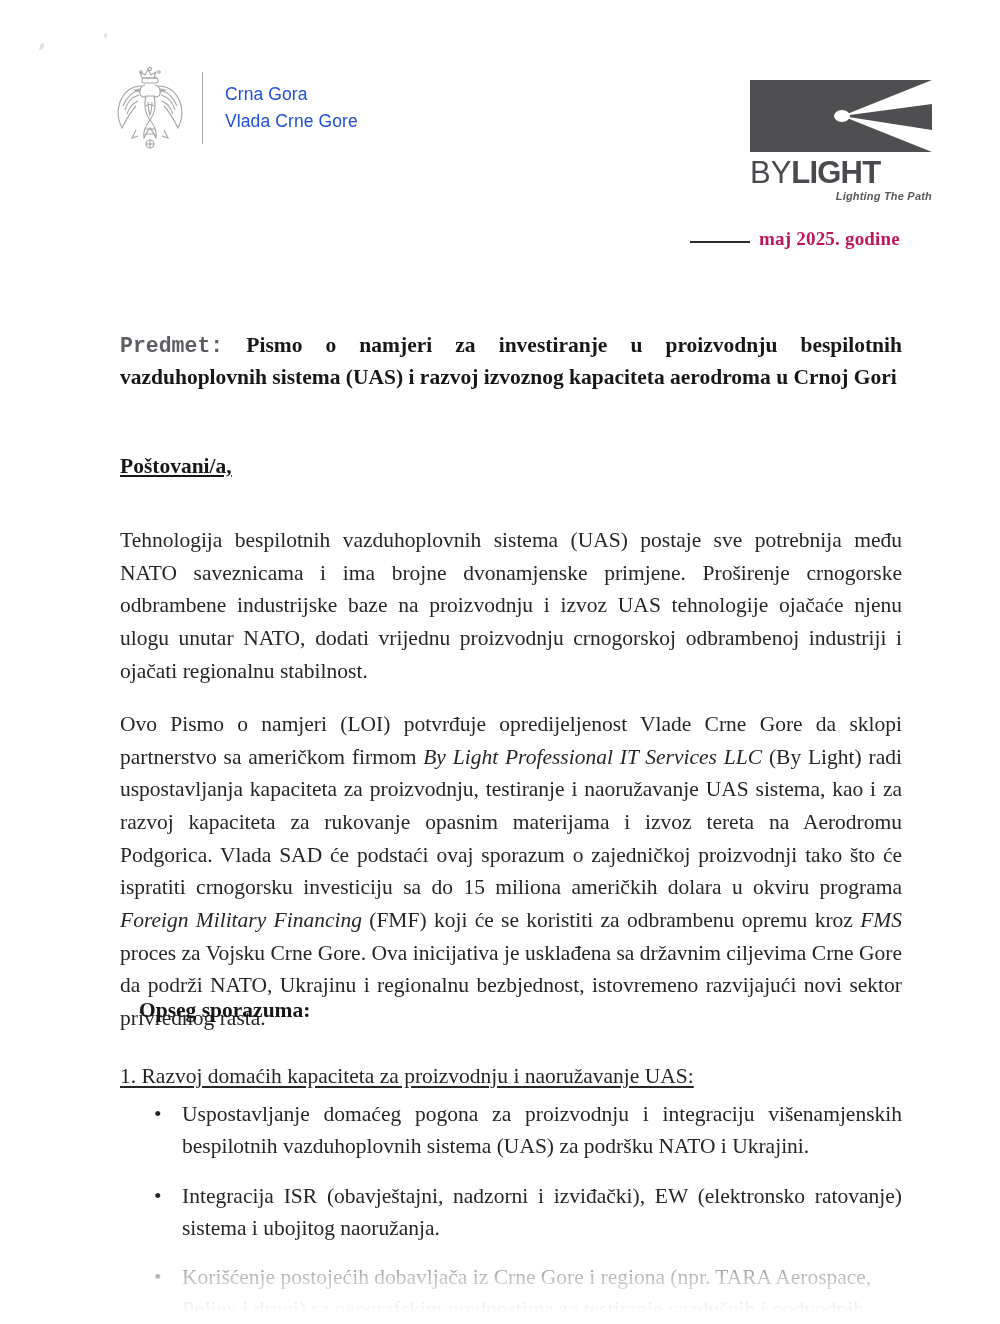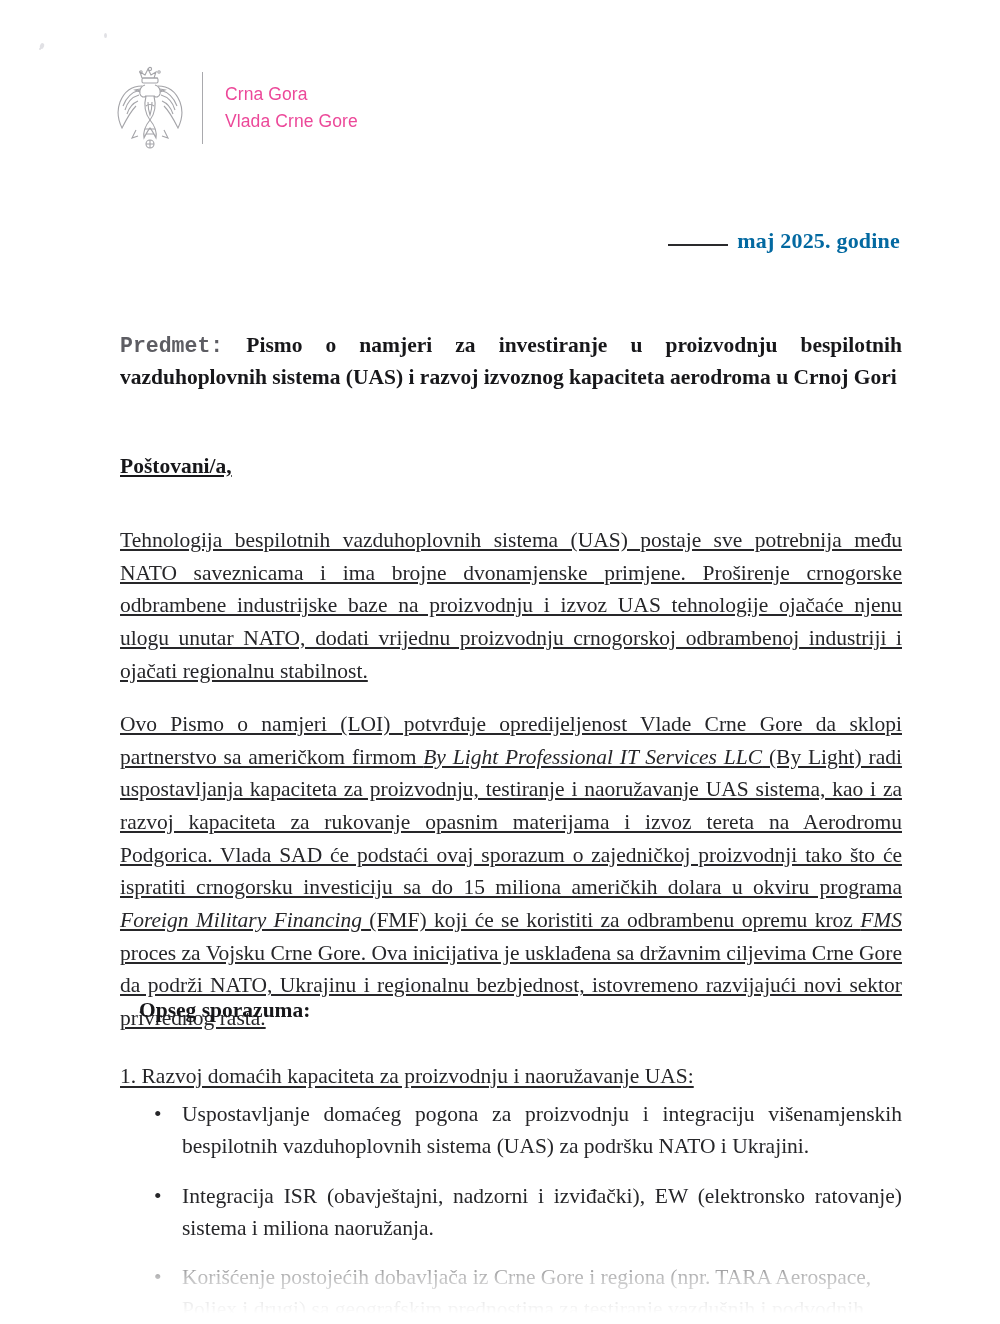--- a/index.html
+++ b/index.html
@@ -47,21 +47,21 @@
     width: 1px;
     height: 72px;
     background: #a9a9ad;
     margin: 0 22px 0 14px;
     flex: 0 0 auto;
   }
   .lh-text {
     font-family: "Liberation Sans", "DejaVu Sans", sans-serif;
     font-size: 17.5px;
     line-height: 1.52;
-    color: #ec4899;
+    color: #1d4ed8;
     letter-spacing: .1px;
   }
 
   
   .bylight {
     position: absolute;
     left: 750px;
     top: 80px;
     width: 182px;
   }
@@ -96,23 +96,23 @@
     font-size: 11px;
     color: #5a5a5e;
     letter-spacing: .2px;
   }
   .dateline {
     position: absolute;
     left: 120px;
     top: 228px;
     width: 780px;
     text-align: right;
-    font-size: 22px;
-    font-weight: 700;
-    color: #0369a1;
+    font-size: 19px;
+    font-weight: 700;
+    color: #be185d;
     letter-spacing: .2px;
   }
   .date-blank {
     display: inline-block;
     width: 60px;
     border-bottom: 2px solid #2a2a2c;
     margin-right: 9px;
     vertical-align: 2px;
   }
 
@@ -142,21 +142,20 @@
 
   .para {
     position: absolute;
     left: 120px;
     width: 782px;
     text-align: justify;
     text-justify: inter-word;
     font-size: 21.5px;
     line-height: 1.52;
     color: #262629;
-    text-decoration: underline;
   }
   .para i { font-style: italic; }
   #para1 { top: 524px; }
   #para2 { top: 708px; }
 
   .heading-bold {
     position: absolute;
     left: 120px;
     top: 998px;
     font-size: 21.5px;
@@ -260,20 +259,34 @@
         </g>
       </svg>
     </div>
     <div class="crest-divider"></div>
     <div class="lh-text">
       <div>Crna Gora</div>
       <div>Vlada Crne Gore</div>
     </div>
   </div>
 
+  <div class="bylight">
+    <svg class="bl-mark" viewBox="0 0 182 72" xmlns="http://www.w3.org/2000/svg">
+      <rect x="0" y="0" width="182" height="72" fill="#4f4f52"></rect>
+      <path d="M182 0 L92 36 L182 24 Z" fill="#ffffff"></path>
+      <path d="M182 72 L92 36 L182 50 Z" fill="#ffffff"></path>
+      <path d="M92 36 L0 70 L0 58 Z" fill="#ffffff" opacity="0"></path>
+      <path d="M92 36 L8 72 L48 72 Z" fill="#ffffff" opacity="0"></path>
+      <ellipse cx="92" cy="36" rx="8" ry="6" fill="#ffffff"></ellipse>
+    </svg>
+    <div class="bl-word">
+      <span class="bl-by">BY</span><span class="bl-light">LIGHT</span>
+    </div>
+    <div class="bl-tag">Lighting The Path</div>
+  </div>
 
   <div class="dateline">
     <span class="date-blank"></span><span>maj 2025. godine</span>
   </div>
 
   <div class="subject">
     <span class="lbl">Predmet:</span>
     <span>Pismo o namjeri za investiranje u proizvodnju bespilotnih vazduhoplovnih sistema (UAS) i razvoj izvoznog kapaciteta aerodroma u Crnoj Gori</span>
   </div>
 
@@ -284,18 +297,18 @@
   <div class="para" id="para2">
     <span>Ovo Pismo o namjeri (LOI) potvrđuje opredijeljenost Vlade Crne Gore da sklopi partnerstvo sa američkom firmom </span><i>By Light Professional IT Services LLC</i><span> (By Light) radi uspostavljanja kapaciteta za proizvodnju, testiranje i naoružavanje UAS sistema, kao i za razvoj kapaciteta za rukovanje opasnim materijama i izvoz tereta na Aerodromu Podgorica. Vlada SAD će podstaći ovaj sporazum o zajedničkoj proizvodnji tako što će ispratiti crnogorsku investiciju sa do 15 miliona američkih dolara u okviru programa </span><i>Foreign Military Financing</i><span> (FMF) koji će se koristiti za odbrambenu opremu kroz </span><i>FMS</i><span> proces za Vojsku Crne Gore. Ova inicijativa je usklađena sa državnim ciljevima Crne Gore da podrži NATO, Ukrajinu i regionalnu bezbjednost, istovremeno razvijajući novi sektor privrednog rasta.</span>
   </div>
 
   <div class="heading-bold">Opseg sporazuma:</div>
 
   <div class="heading-underline">1. Razvoj domaćih kapaciteta za proizvodnju i naoružavanje UAS:</div>
 
   <ul class="bullets">
     <li>Uspostavljanje domaćeg pogona za proizvodnju i integraciju višenamjenskih bespilotnih vazduhoplovnih sistema (UAS) za podršku NATO i Ukrajini.</li>
-    <li>Integracija ISR (obavještajni, nadzorni i izviđački), EW (elektronsko ratovanje) sistema i miliona naoružanja.</li>
+    <li>Integracija ISR (obavještajni, nadzorni i izviđački), EW (elektronsko ratovanje) sistema i ubojitog naoružanja.</li>
     <li>Korišćenje postojećih dobavljača iz Crne Gore i regiona (npr. TARA Aerospace, Poliex i drugi) sa geografskim prednostima za testiranje vazdušnih i podvodnih UAS tehnologija.</li>
   </ul>
 
   <div class="bottom-fade"></div>
 </div>
 
 </body></html>

